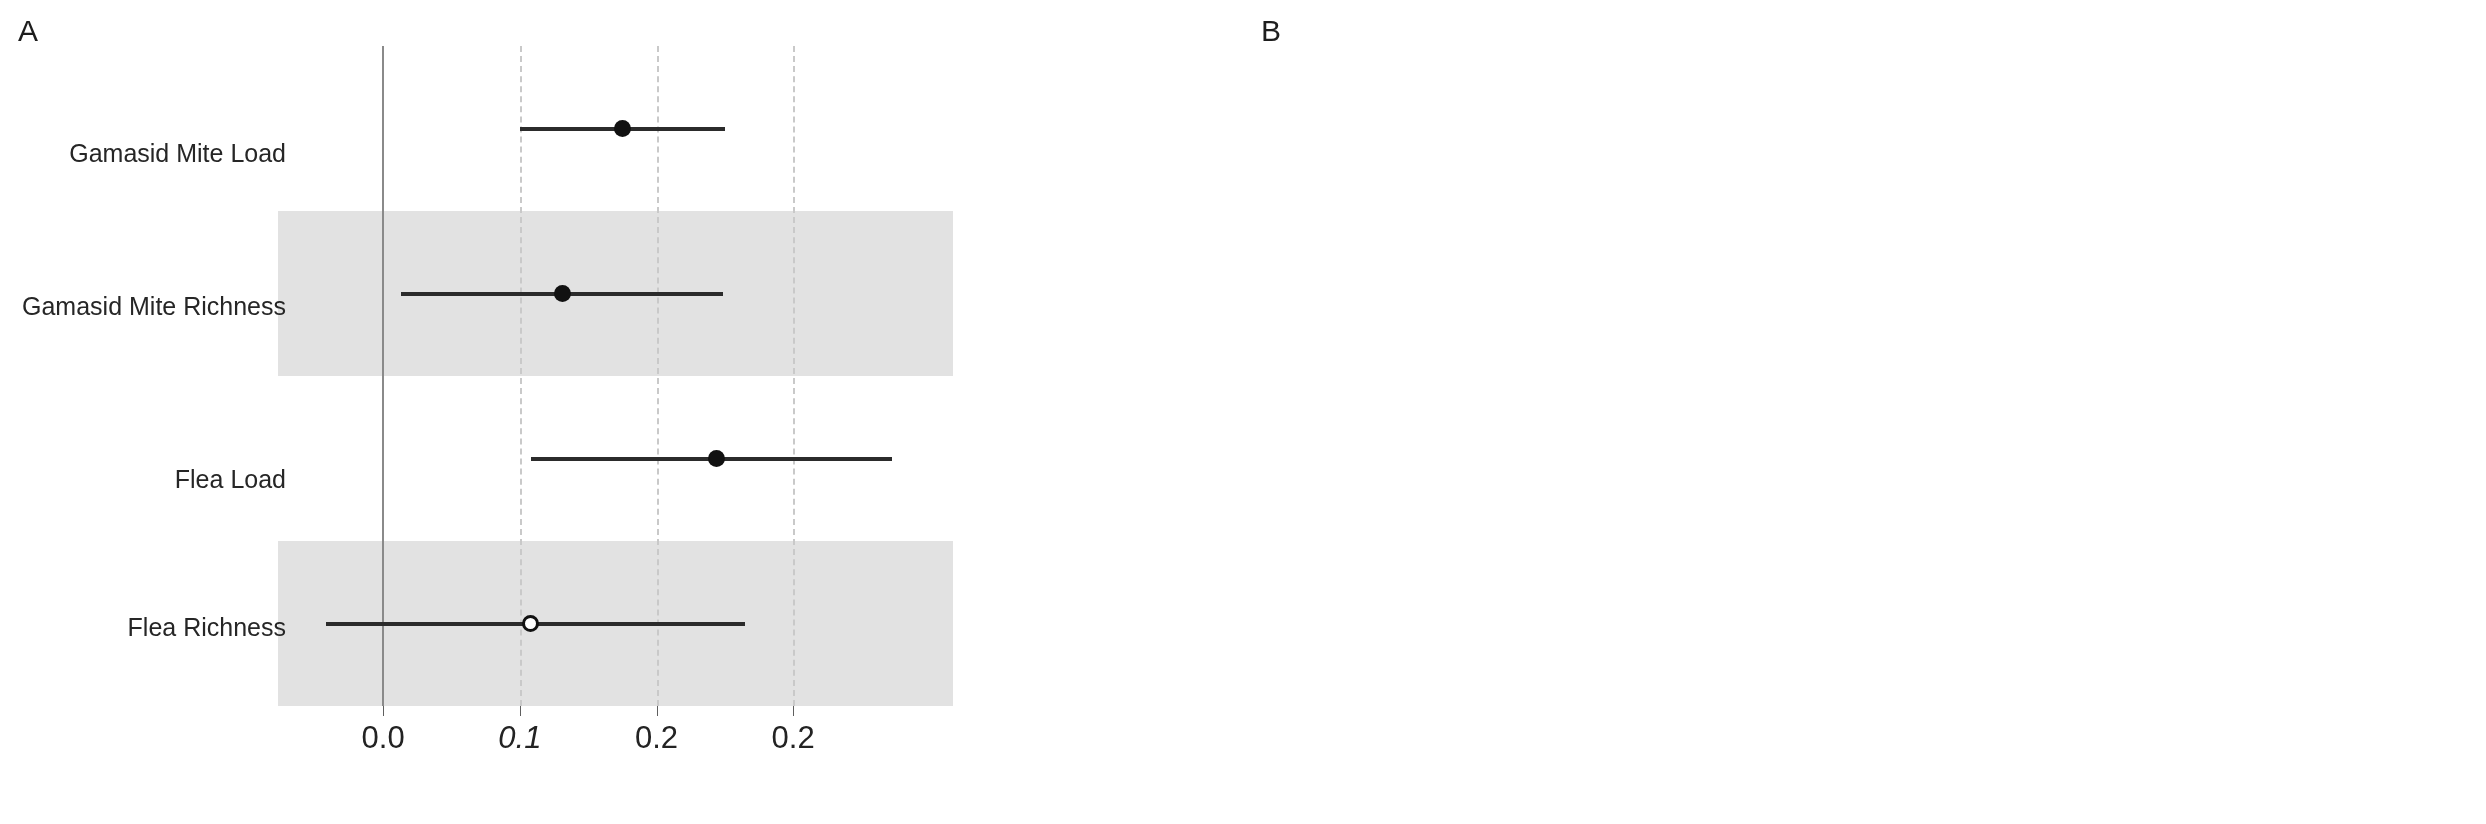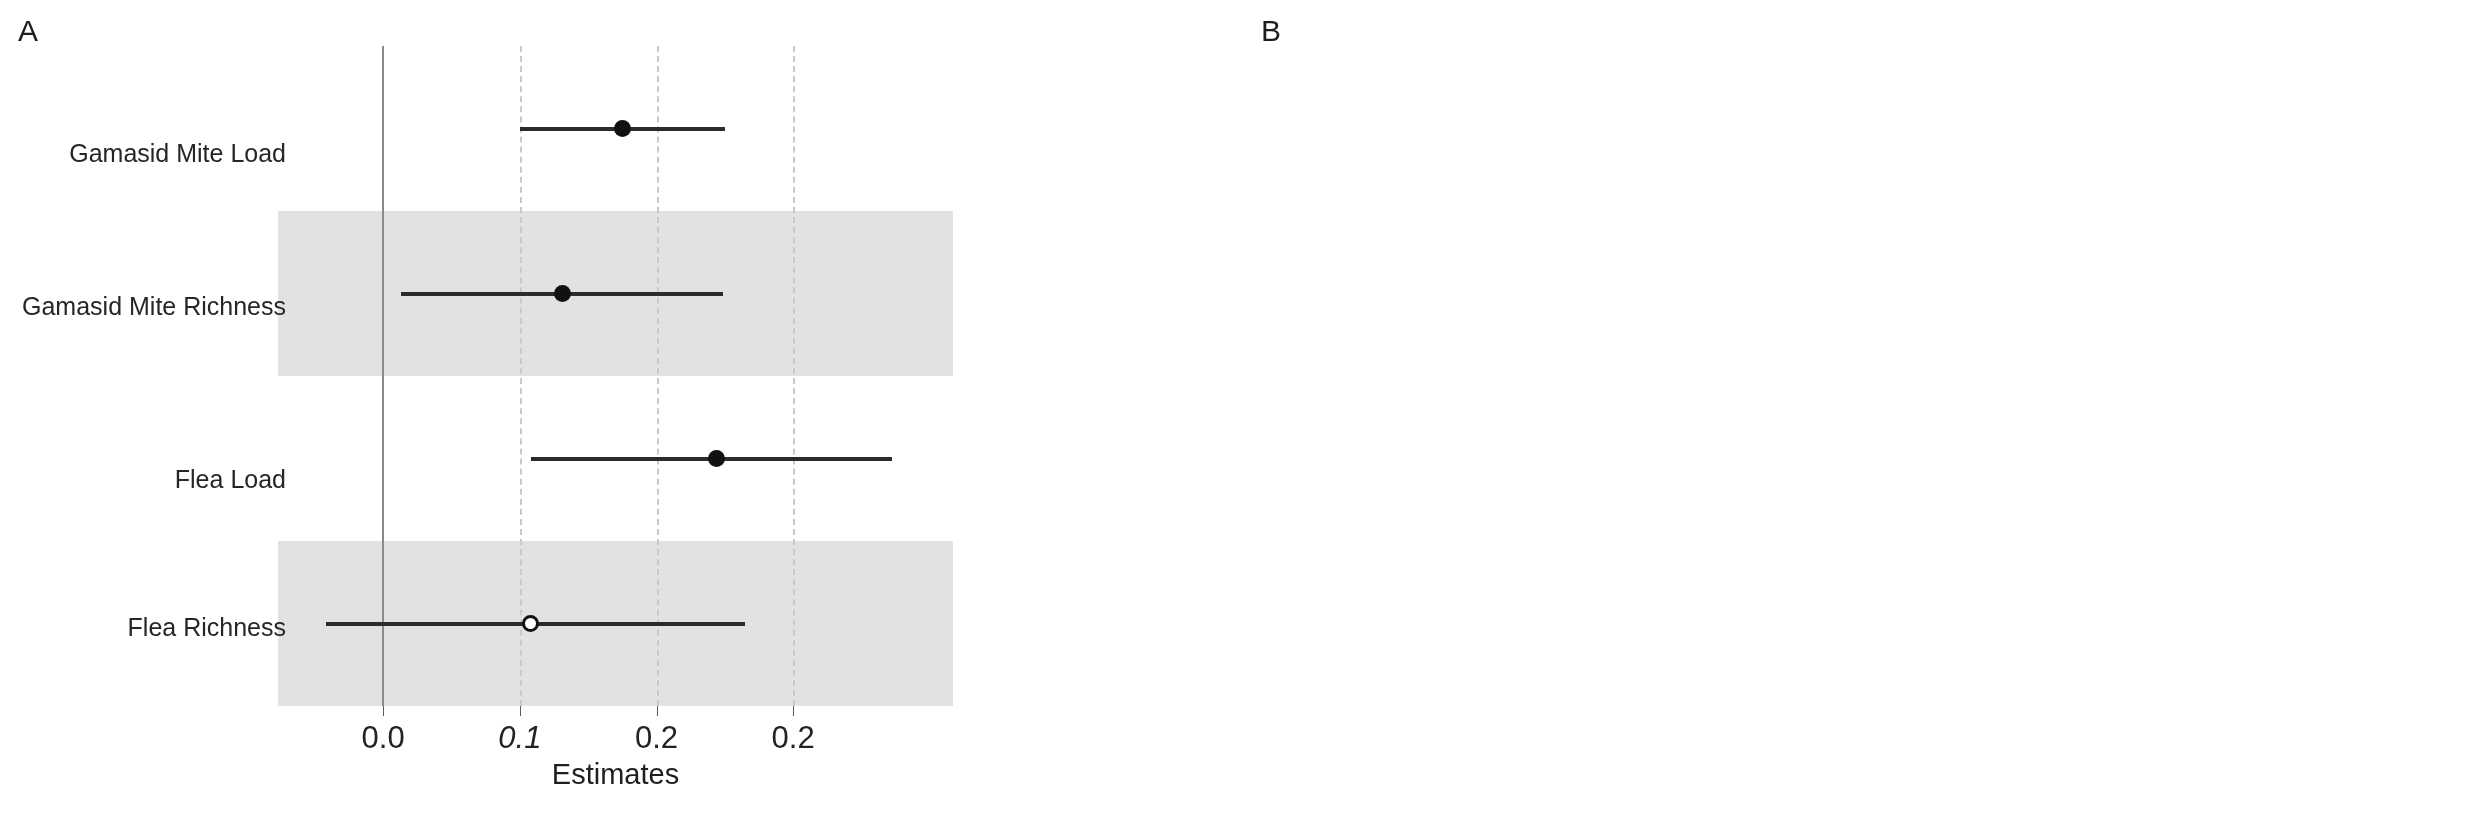--- a/index.html
+++ b/index.html
@@ -151,21 +151,20 @@
           <div class="ci" style="left: 222.767px; width: 360.8px; background: rgb(43, 43, 43);"></div>
           <div class="pt filled" style="left: 408.633px;"></div>
         </div>
         <div class="ylabel" style="top: 581px;">Flea Richness</div>
         <div class="row" style="top: 577.5px;">
           <div class="ci" style="left: 17.7667px; width: 419.567px; background: rgb(43, 43, 43);"></div>
           <div class="pt open" style="left: 222.767px;"></div>
         </div>
       </div>
     <div class="xaxis" id="xaxis-A">
-      <div class="axis-title">Estimates</div>
     <div class="tick" style="left: 75.1667px;"></div>
         <div class="ticklabel" style="left: 75.1667px;">0.0</div>
         <div class="tick" style="left: 211.833px;"></div>
         <div class="ticklabel" style="left: 211.833px; font-style: italic;">0.1</div>
         <div class="tick" style="left: 348.5px;"></div>
         <div class="ticklabel" style="left: 348.5px;">0.2</div>
         <div class="tick" style="left: 485.167px;"></div>
         <div class="ticklabel" style="left: 485.167px;">0.2</div>
       </div>
   </div>

